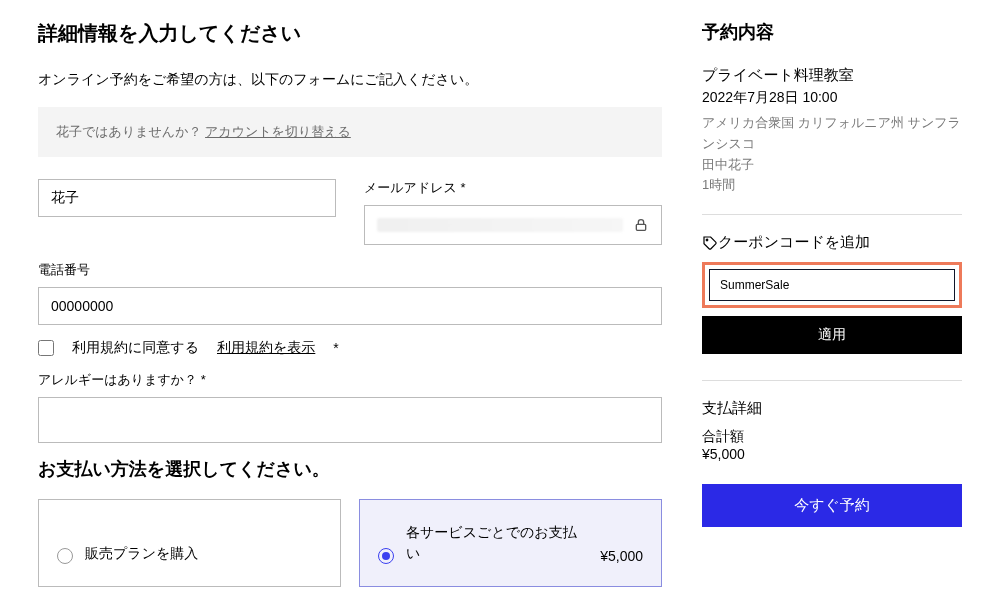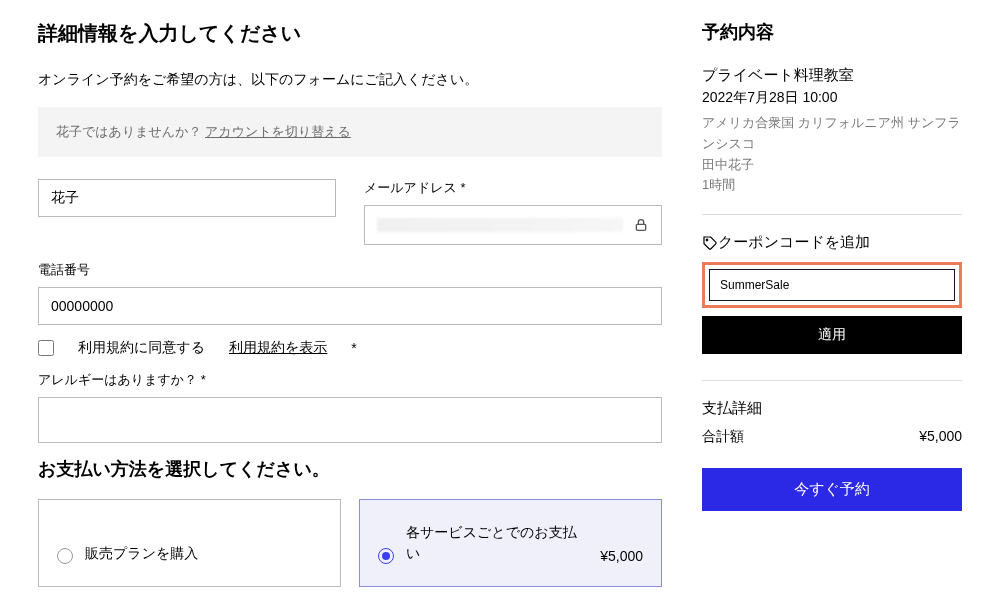--- a/index.html
+++ b/index.html
@@ -16,21 +16,21 @@
 .switch-box a { color: #6b6b6b; text-decoration: underline; cursor: pointer; }
 
 .row { display: flex; gap: 28px; margin-bottom: 16px; }
 .field { flex: 1; display: flex; flex-direction: column; }
 .label { font-size: 13px; margin-bottom: 8px; }
 .input { border: 1px solid #bbb; padding: 10px 12px; font-size: 14px; width: 100%; background: #fff; }
 .input-locked { display: flex; align-items: center; border: 1px solid #bbb; padding: 0 12px 0 12px; height: 40px; background: #fff; }
 .input-locked .blur { flex: 1; height: 14px; background: linear-gradient(90deg, #f0f0f0, #f6f6f6); border-radius: 2px; margin-right: 10px; filter: blur(1px); }
 .lock-icon svg { width: 16px; height: 16px; display: block; }
 
-.checkbox-row { display: flex; align-items: center; gap: 24px; margin-top: 6px; margin-bottom: 14px; }
+.checkbox-row { display: flex; align-items: center; gap: 18px; margin-top: 6px; margin-bottom: 14px; }
 .checkbox-row input[type=checkbox] { width: 16px; height: 16px; }
 .checkbox-row .cb-label { font-size: 14px; }
 .checkbox-row a { color: #000; text-decoration: underline; cursor: pointer; }
 
 .textarea { border: 1px solid #bbb; width: 100%; height: 46px; padding: 8px 10px; font-size: 14px; resize: none; }
 
 .pay-row { display: flex; gap: 18px; margin-top: 8px; }
 .pay-option { flex: 1; border: 1px solid #bbb; padding: 22px 18px; display: flex; align-items: flex-end; gap: 12px; cursor: pointer; }
 .pay-option.selected { border: 1px solid #8a8de0; background: #f0f0fb; }
 .radio { width: 16px; height: 16px; border: 1px solid #999; border-radius: 50%; flex-shrink: 0; position: relative; }
@@ -46,21 +46,21 @@
 .r-sub { font-size: 13px; color: #7a7a7a; line-height: 1.6; }
 .r-divider { border: none; border-top: 1px solid #ddd; margin: 18px 0; }
 
 .coupon-header { display: flex; align-items: center; gap: 0; font-size: 15px; margin-bottom: 10px; text-align: center; }
 .tag-icon svg { width: 16px; height: 16px; display: block; }
 .coupon-box { border: 3px solid #ee7a5a; padding: 4px; margin-bottom: 8px; }
 .coupon-input { width: 100%; border: 1px solid #0f172a; padding: 8px 10px; font-size: 12px; }
 .apply-btn { width: 100%; background: #000; color: #fff; border: none; padding: 10px 0; font-size: 14px; cursor: pointer; margin-bottom: 8px; }
 
 .pay-heading { font-size: 15px; margin-bottom: 10px; }
-.total-row { display: flex; justify-content: space-between; font-size: 14px; margin-bottom: 22px; }
+.total-row { display: flex; justify-content: space-between; font-size: 14px; margin-bottom: 22px; flex-direction: column; }
 .book-btn { width: 100%; background: #2b29e6; color: #fff; border: none; padding: 12px 0; font-size: 15px; cursor: pointer; }
 </style>
 </head>
 <body>
 
 <div class="page">
   <div class="left">
     <h1 class="page-title">詳細情報を入力してください</h1>
     <p class="intro">オンライン予約をご希望の方は、以下のフォームにご記入ください。</p>
 

